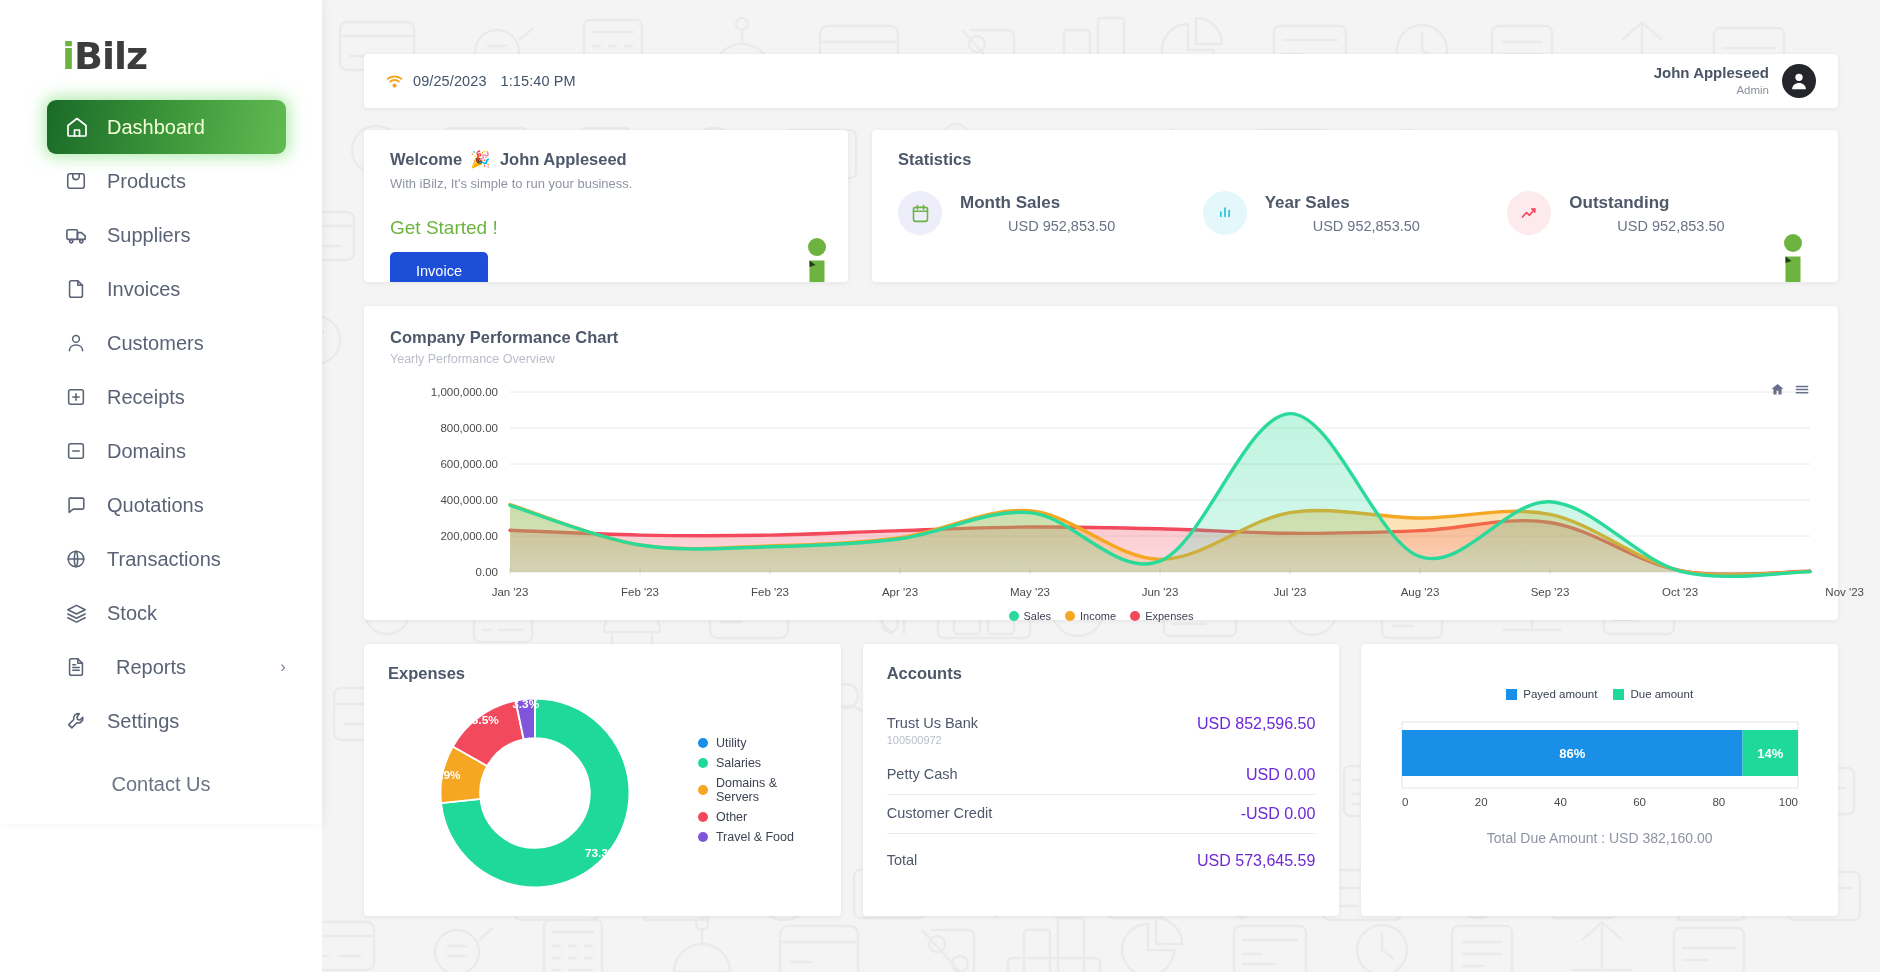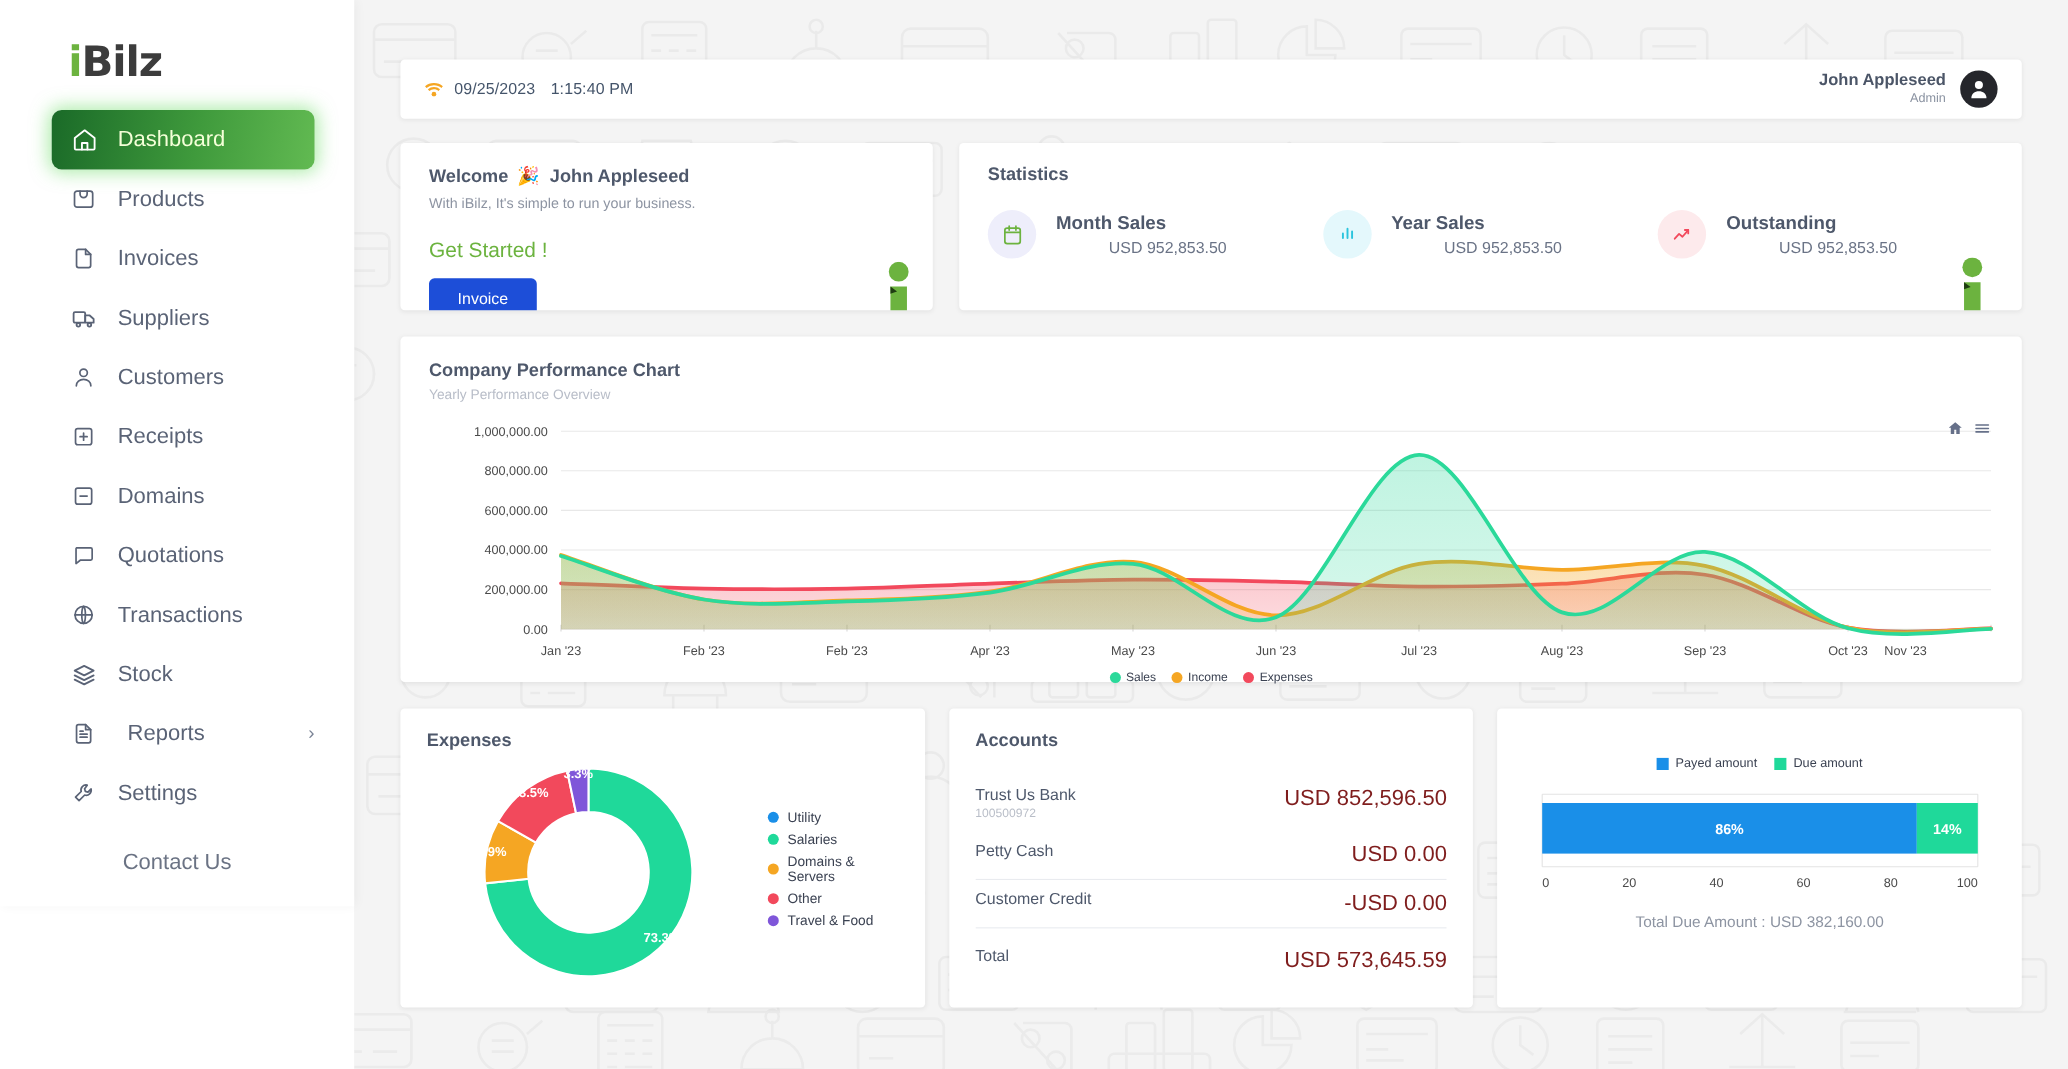--- a/index.html
+++ b/index.html
@@ -123,21 +123,21 @@
 
   .donutwrap { display: flex; align-items: center; height: 220px; }
   .legendlist { margin-left: 10px; }
   .legendlist .li { display: flex; align-items: center; gap: 8px; margin-bottom: 6px; font-size: 12.5px; color: #3b4252; }
   .dotmark { width: 10px; height: 10px; border-radius: 50%; flex: 0 0 10px; }
 
   .acct-rows { margin-top: 22px; }
   .acct-row { display: flex; align-items: flex-start; padding: 10px 0; }
   .acct-row .an { font-size: 14.5px; color: #4e586b; }
   .acct-row .asub { font-size: 11px; color: #b9bec8; margin-top: 3px; }
-  .acct-row .av { margin-left: auto; font-size: 20px; color: #7f1d1d; text-align: center; }
+  .acct-row .av { margin-left: auto; font-size: 16px; color: #6d28d9; text-align: center; }
   .divider { height: 1px; background: #e9ebef; }
 
   .pco-legend { display:flex; justify-content:center; gap: 16px; margin-top: 24px; }
   .pco-legend .li { display:flex; align-items:center; gap:6px; font-size:11.5px; color:#3b4252; }
   .sqmark { width: 11px; height: 11px; flex: 0 0 11px; }
   .pco-total { text-align:center; font-size:14px; color:#8d94a2; margin-top: 16px; }
 
   svg { display: block; }
 </style>
 </head>
@@ -161,42 +161,42 @@
       </div>
 
       <div class="nav-item">
         <span class="ico">
           <svg width="22" height="22" viewBox="0 0 24 24" fill="none" stroke="#5a6376" stroke-width="1.7" stroke-linecap="round" stroke-linejoin="round">
               <rect x="3" y="4" width="18" height="16" rx="2.5"></rect>
               <path d="M8.5 4v3a3.5 3.5 0 0 0 7 0V4"></path>
             </svg>
         </span>
         <span class="lbl">Products</span>
-      </div>
-
-      <div class="nav-item">
-        <span class="ico">
-          <svg width="22" height="22" viewBox="0 0 24 24" fill="none" stroke="#5a6376" stroke-width="1.7" stroke-linecap="round" stroke-linejoin="round">
-              <path d="M14 3H7a2 2 0 0 0-2 2v14a2 2 0 0 0 2 2h10a2 2 0 0 0 2-2V8z"></path>
-              <path d="M14 3v5h5"></path>
-            </svg>
-        </span>
-        <span class="lbl">Invoices</span>
       </div>
 
       <div class="nav-item">
         <span class="ico">
           <svg width="23" height="23" viewBox="0 0 24 24" fill="none" stroke="#5a6376" stroke-width="1.7" stroke-linecap="round" stroke-linejoin="round">
               <rect x="2" y="6" width="11" height="10" rx="1.3"></rect>
               <path d="M13 9h4l4 3.5V16h-8z"></path>
               <circle cx="6.5" cy="18" r="1.7"></circle>
               <circle cx="17" cy="18" r="1.7"></circle>
             </svg>
         </span>
         <span class="lbl">Suppliers</span>
+      </div>
+
+      <div class="nav-item">
+        <span class="ico">
+          <svg width="22" height="22" viewBox="0 0 24 24" fill="none" stroke="#5a6376" stroke-width="1.7" stroke-linecap="round" stroke-linejoin="round">
+              <path d="M14 3H7a2 2 0 0 0-2 2v14a2 2 0 0 0 2 2h10a2 2 0 0 0 2-2V8z"></path>
+              <path d="M14 3v5h5"></path>
+            </svg>
+        </span>
+        <span class="lbl">Invoices</span>
       </div>
 
       <div class="nav-item">
         <span class="ico">
           <svg width="22" height="22" viewBox="0 0 24 24" fill="none" stroke="#5a6376" stroke-width="1.7" stroke-linecap="round" stroke-linejoin="round">
               <circle cx="12" cy="7.5" r="3.7"></circle>
               <path d="M4.8 20.5c0-3.9 3.2-6.4 7.2-6.4s7.2 2.5 7.2 6.4"></path>
             </svg>
         </span>
         <span class="lbl">Customers</span>
@@ -512,21 +512,21 @@
               <div style="position: absolute; left: 70px; top: 0px; width: 100px; text-align: center; font-size: 11.5px; color: rgb(74, 74, 74);">Jan '23</div>
               <div style="position: absolute; left: 200px; top: 0px; width: 100px; text-align: center; font-size: 11.5px; color: rgb(74, 74, 74);">Feb '23</div>
               <div style="position: absolute; left: 330px; top: 0px; width: 100px; text-align: center; font-size: 11.5px; color: rgb(74, 74, 74);">Feb '23</div>
               <div style="position: absolute; left: 460px; top: 0px; width: 100px; text-align: center; font-size: 11.5px; color: rgb(74, 74, 74);">Apr '23</div>
               <div style="position: absolute; left: 590px; top: 0px; width: 100px; text-align: center; font-size: 11.5px; color: rgb(74, 74, 74);">May '23</div>
               <div style="position: absolute; left: 720px; top: 0px; width: 100px; text-align: center; font-size: 11.5px; color: rgb(74, 74, 74);">Jun '23</div>
               <div style="position: absolute; left: 850px; top: 0px; width: 100px; text-align: center; font-size: 11.5px; color: rgb(74, 74, 74);">Jul '23</div>
               <div style="position: absolute; left: 980px; top: 0px; width: 100px; text-align: center; font-size: 11.5px; color: rgb(74, 74, 74);">Aug '23</div>
               <div style="position: absolute; left: 1110px; top: 0px; width: 100px; text-align: center; font-size: 11.5px; color: rgb(74, 74, 74);">Sep '23</div>
               <div style="position: absolute; left: 1240px; top: 0px; width: 100px; text-align: center; font-size: 11.5px; color: rgb(74, 74, 74);">Oct '23</div>
-              <div style="position: absolute; left: 1323px; top: 0px; width: 100px; text-align: left; font-size: 11.5px; color: rgb(74, 74, 74);">Nov '23</div>
+              <div style="position: absolute; left: 1374px; top: 0px; width: 100px; text-align: right; font-size: 11.5px; color: rgb(74, 74, 74);">Nov '23</div>
             </div>
         </div>
         <div id="perf-legend" style="display:flex;justify-content:center;gap:14px;margin-top:6px;">
             <div style="display: flex; align-items: center; gap: 5px; font-size: 11px; color: rgb(59, 66, 82);">
               <span class="dotmark" style="background: rgb(43, 217, 154); width: 10px; height: 10px;"></span>
               <span>Sales</span>
             </div>
             <div style="display: flex; align-items: center; gap: 5px; font-size: 11px; color: rgb(59, 66, 82);">
               <span class="dotmark" style="background: rgb(245, 166, 35); width: 10px; height: 10px;"></span>
               <span>Income</span>

